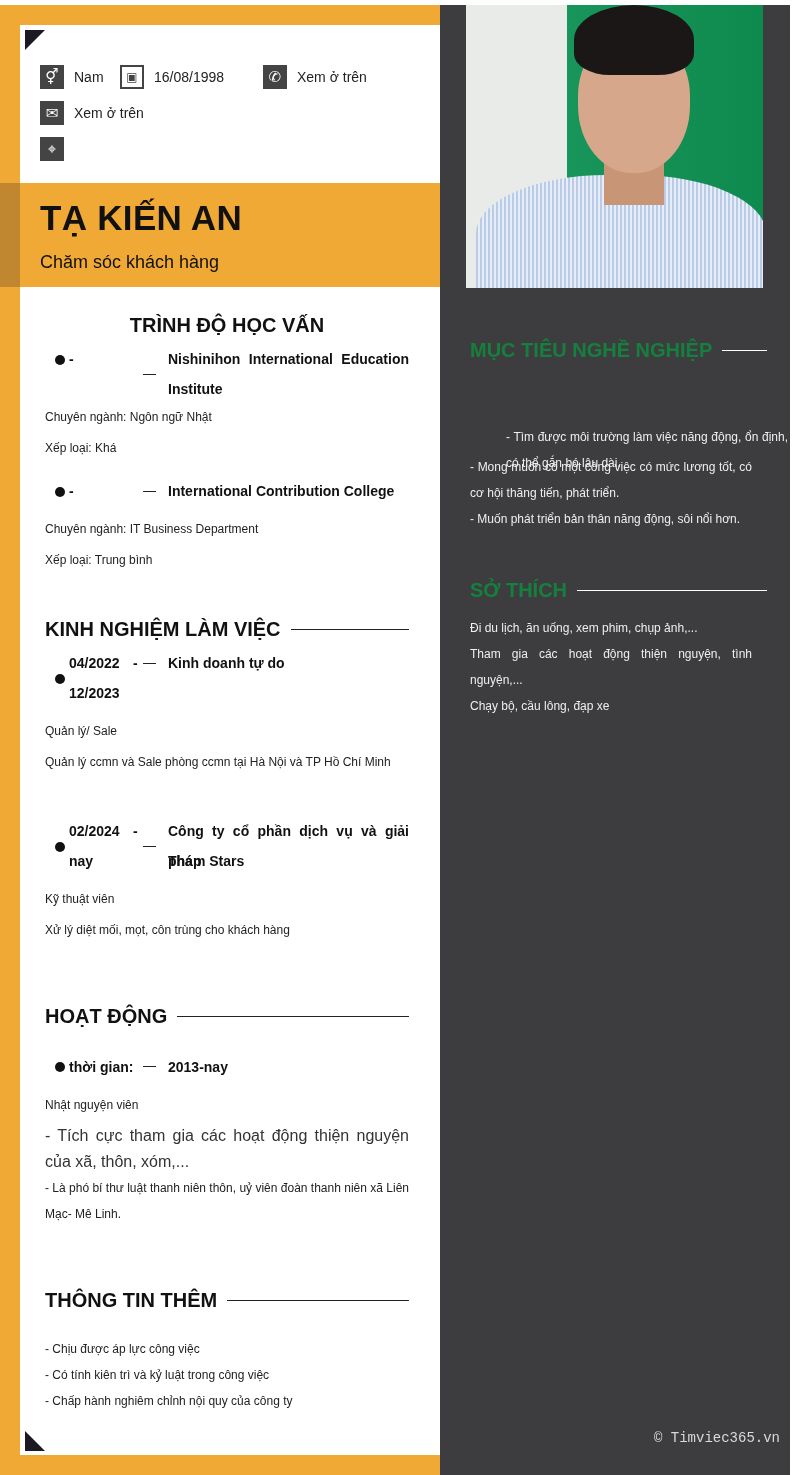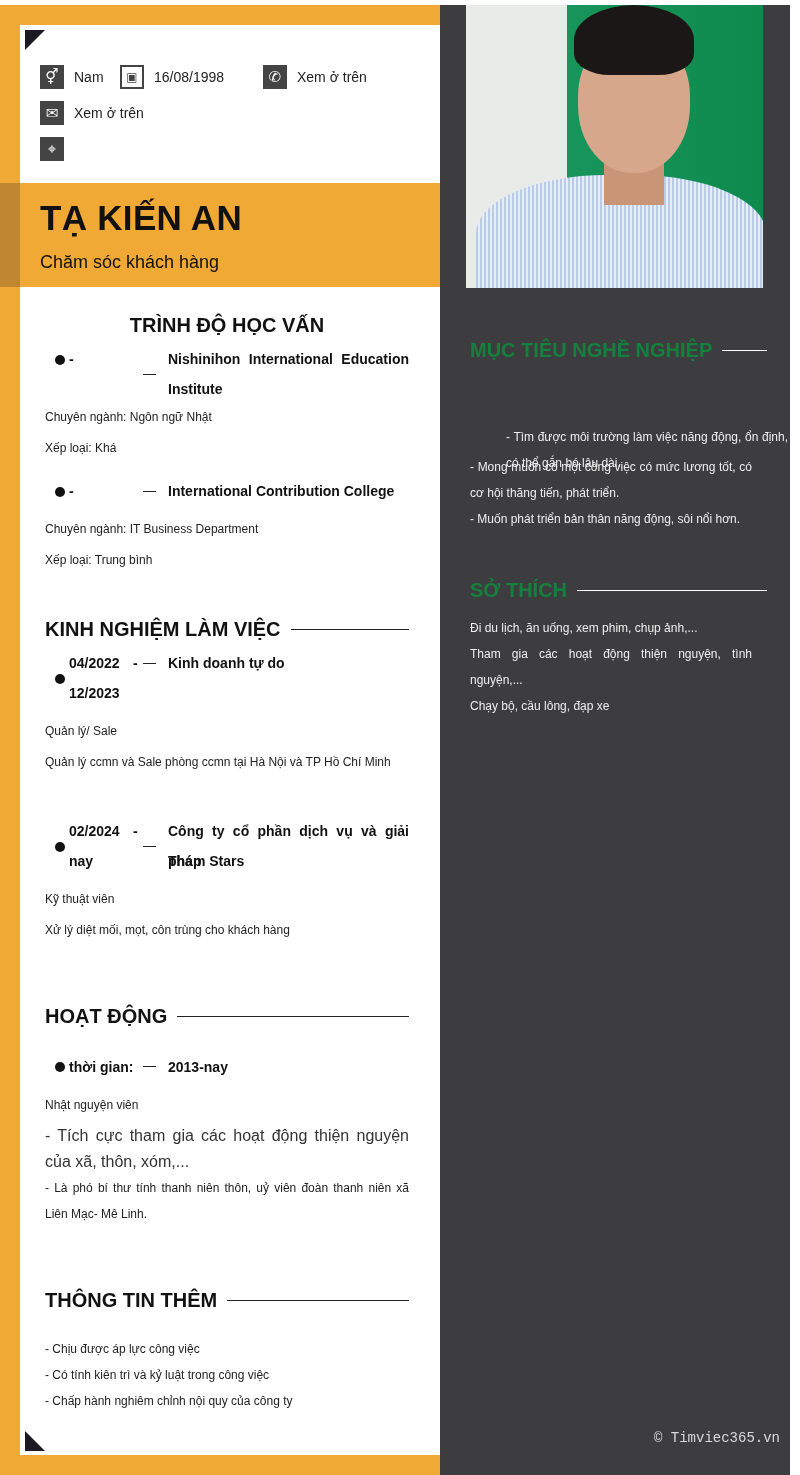--- a/index.html
+++ b/index.html
@@ -135,21 +135,21 @@
 <div class="sec-title" style="top:1005px;">
   <span>HOẠT ĐỘNG</span>
     <span class="line"></span>
 </div>
 <div class="bullet" style="left:55px; top:1062px;"></div>
 <div class="b-abs item-row" style="left:69px; top:1052px; width:auto;">thời gian:</div>
 <div class="dash" style="left:143px; top:1066px;"></div>
 <div class="b-abs item-row" style="left:168px; top:1052px; width:241px;">2013-nay</div>
 <div class="txt" style="top:1092px;">Nhật nguyện viên</div>
 <div class="txt justify" style="top:1123px; font-size:16px; color:#333;">- Tích cực tham gia các hoạt động thiện nguyện của xã, thôn, xóm,...</div>
-<div class="txt justify" style="top:1175px;">- Là phó bí thư tính thanh niên thôn, uỷ viên đoàn thanh niên xã Liên Mạc- Mê Linh.</div>
+<div class="txt justify" style="top:1175px;">- Là phó bí thư luật thanh niên thôn, uỷ viên đoàn thanh niên xã Liên Mạc- Mê Linh.</div>
 
 <div class="sec-title" style="top:1289px;">
   <span>THÔNG TIN THÊM</span>
     <span class="line"></span>
 </div>
 <div class="txt" style="top:1336px;">- Chịu được áp lực công việc</div>
 <div class="txt" style="top:1362px;">- Có tính kiên trì và kỷ luật trong công việc</div>
 <div class="txt" style="top:1388px;">- Chấp hành nghiêm chỉnh nội quy của công ty</div>
 
 <div class="sec-title dark" style="top:339px;">

